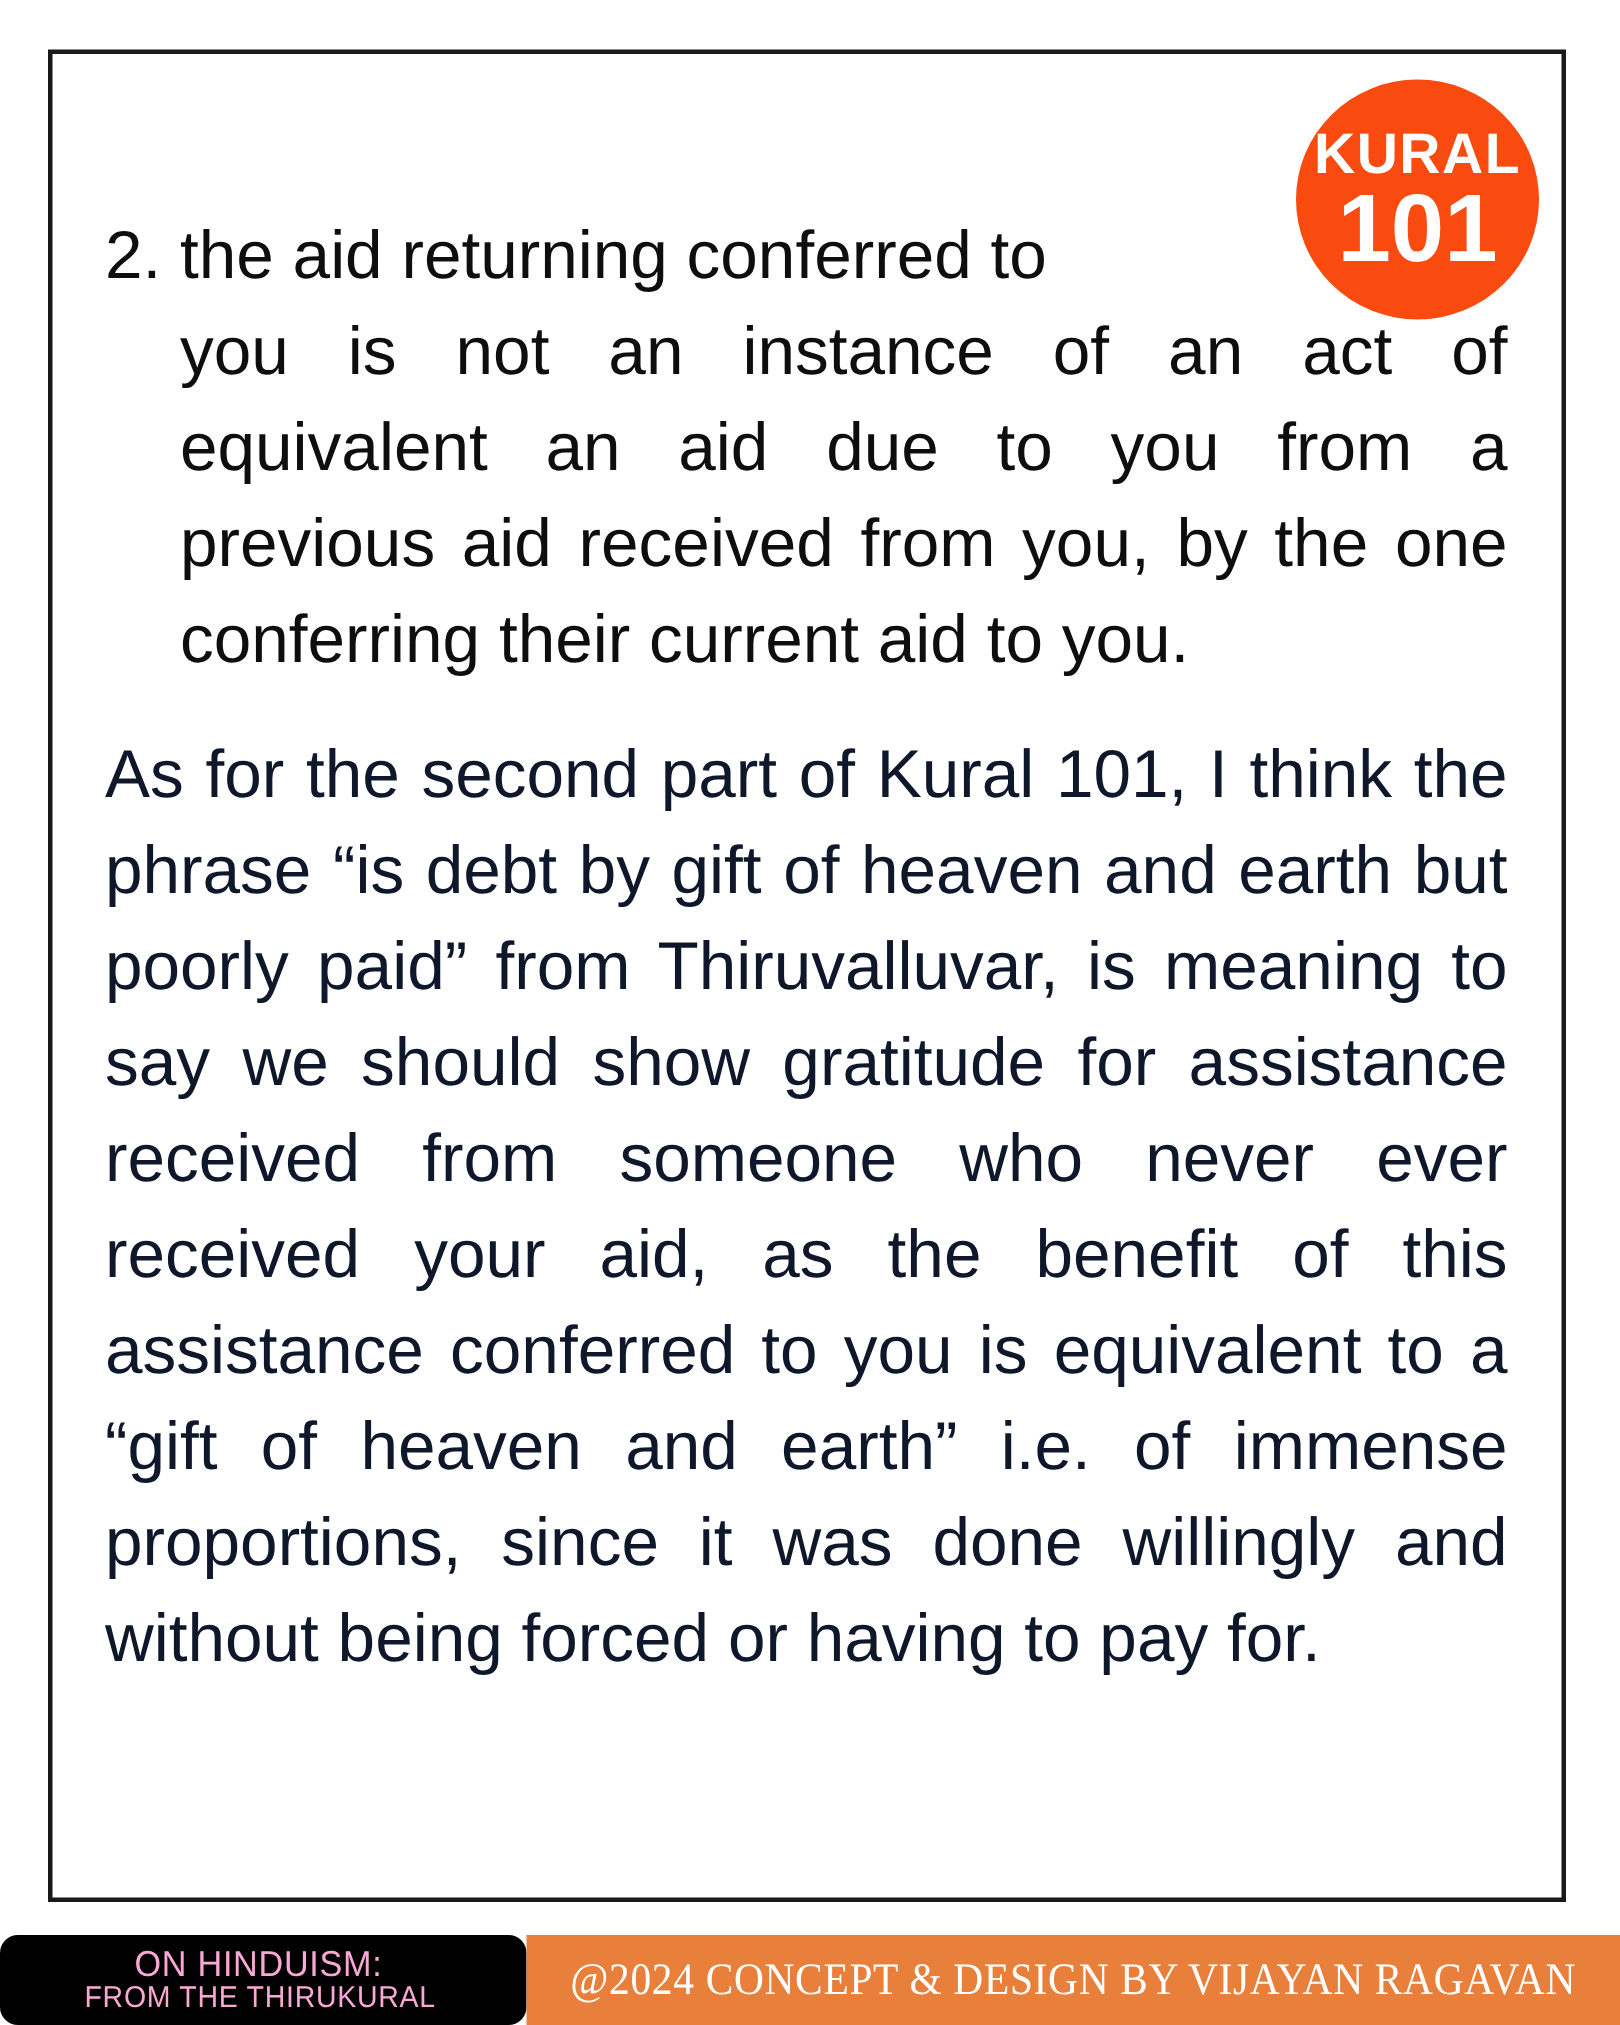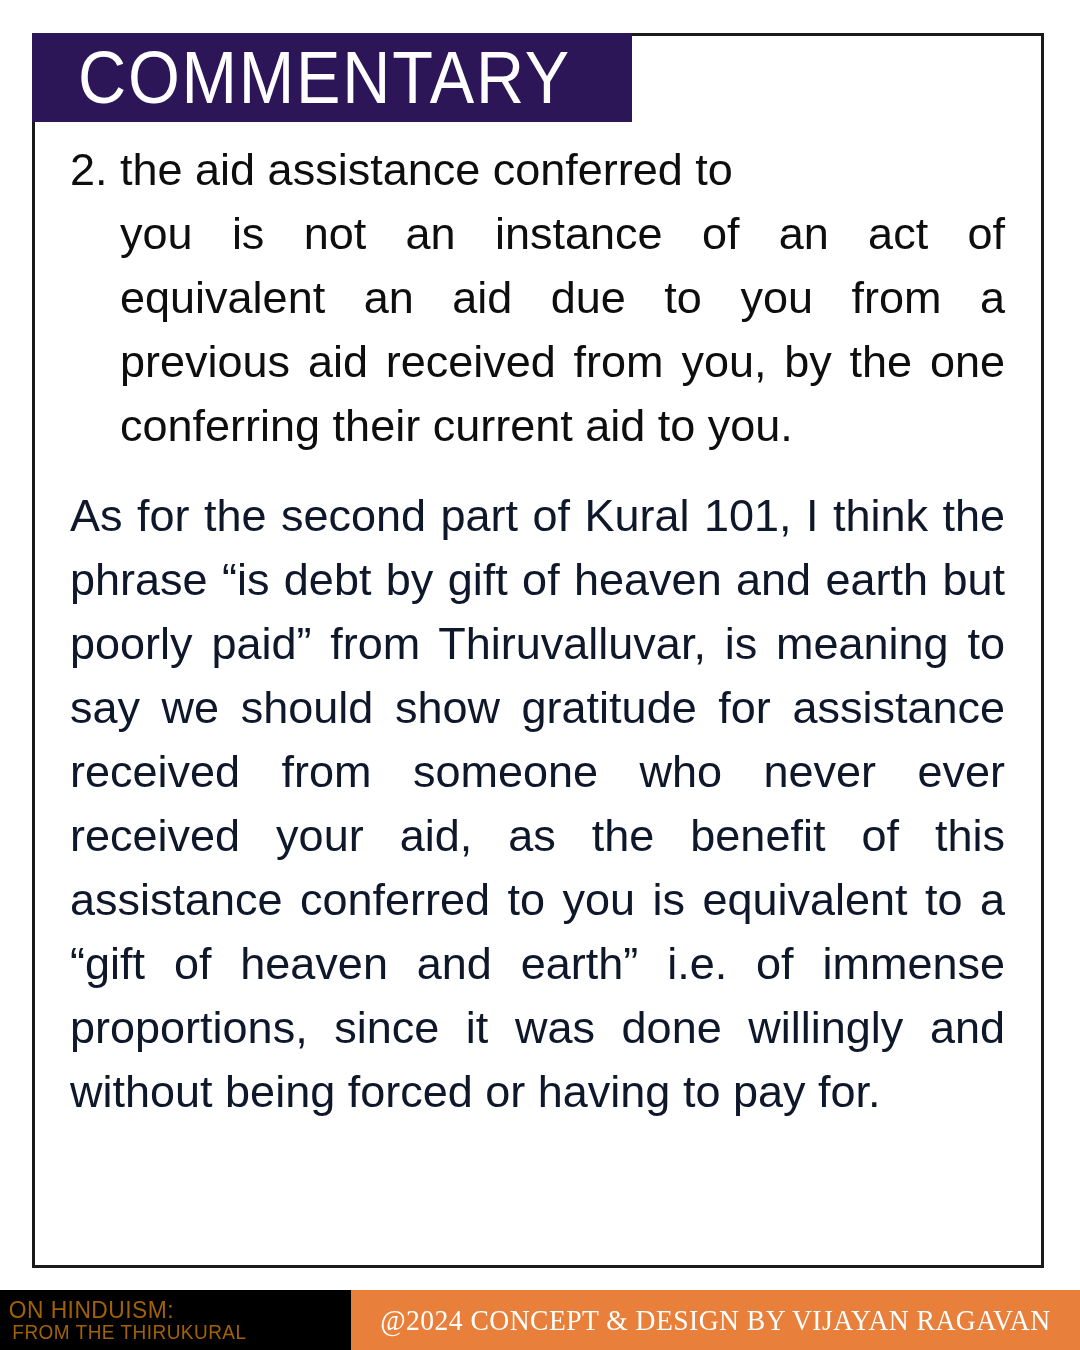--- a/index.html
+++ b/index.html
@@ -117,27 +117,28 @@
     position: absolute;
     left: 0;
     bottom: 0;
     width: 1080px;
     height: 60px;
     display: flex;
   }
   .footer-left {
     width: 392px;
     background: var(--footer-black, #000000);
-    color: #a16207;
+    color: #f9a8d4;
     display: flex;
     flex-direction: column;
-    align-items: flex-start;
+    align-items: center;
     justify-content: center;
     padding-right: 16px;
     box-sizing: border-box;
+    border-radius: 12px;
   }
   .footer-series-1 {
     font-size: 24px;
     font-weight: 300;
     letter-spacing: 0.5px;
     line-height: 1.05;
     transform: scaleX(0.95);
     transform-origin: right center;
     white-space: nowrap;
   }
@@ -168,30 +169,31 @@
     white-space: nowrap;
   }
 </style>
 </head>
 <body>
 
 <div class="page">
 
   <div class="content-box">
 
-    <div class="banner">
-      <span class="banner-title">COMMENTARY</span>
-    </div>
-
+
+    <div class="badge">
+      <span class="badge-label">KURAL</span>
+      <span class="badge-number">101</span>
+    </div>
 
     <div class="body-text">
 
       <div class="item">
         <span class="item-number">2.</span>
-        <div class="item-line1">the aid assistance conferred to</div>
+        <div class="item-line1">the aid returning conferred to</div>
         <div class="item-rest">you is not an instance of an act of equivalent an aid due to you from a previous aid received from you, by the one conferring their current aid to you.</div>
       </div>
 
       <p class="para">As for the second part of Kural 101, I think the phrase “is debt by gift of heaven and earth but poorly paid” from Thiruvalluvar, is meaning to say we should show gratitude for assistance received from someone who never ever received your aid, as the benefit of this assistance conferred to you is equivalent to a “gift of heaven and earth” i.e. of immense proportions, since it was done willingly and without being forced or having to pay for.</p>
 
     </div>
   </div>
 
   <div class="footer">
     <div class="footer-left">

